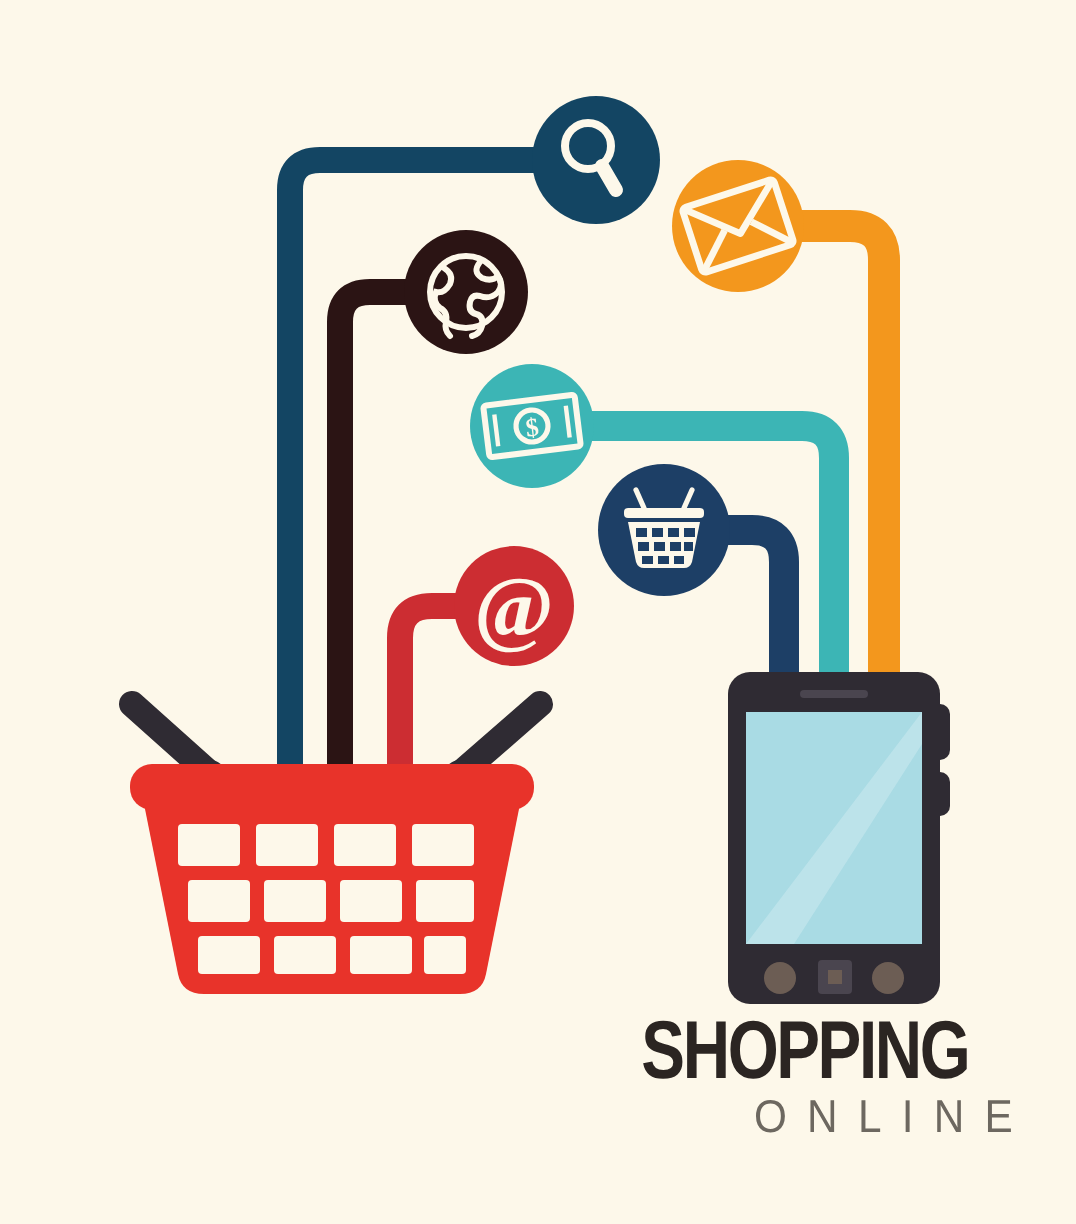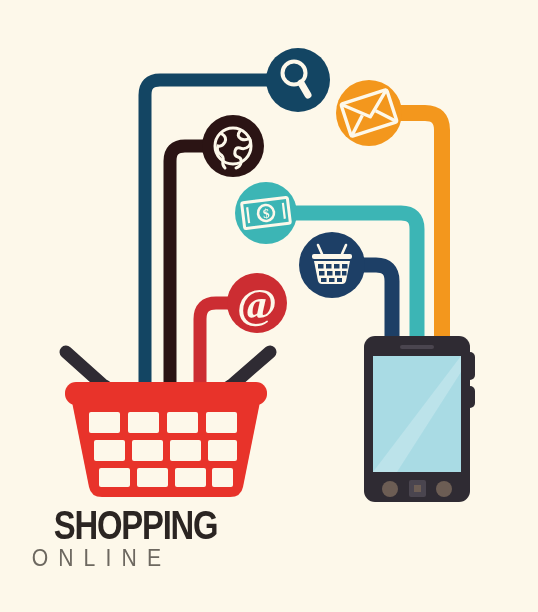--- a/index.html
+++ b/index.html
@@ -25,21 +25,21 @@
     top: 0;
     width: 538px;
     height: 612px;
     display: block;
   }
   .title-block {
     position: absolute;
     left: 0;
     top: 505px;
     width: 538px;
-    text-align: left;
+    text-align: right;
     pointer-events: none;
   }
   .title-main {
     font-family: "Liberation Sans", sans-serif;
     font-weight: bold;
     font-size: 41px;
     letter-spacing: -1.5px;
     color: #2b2522;
     line-height: 40px;
     transform: scaleX(0.80);

